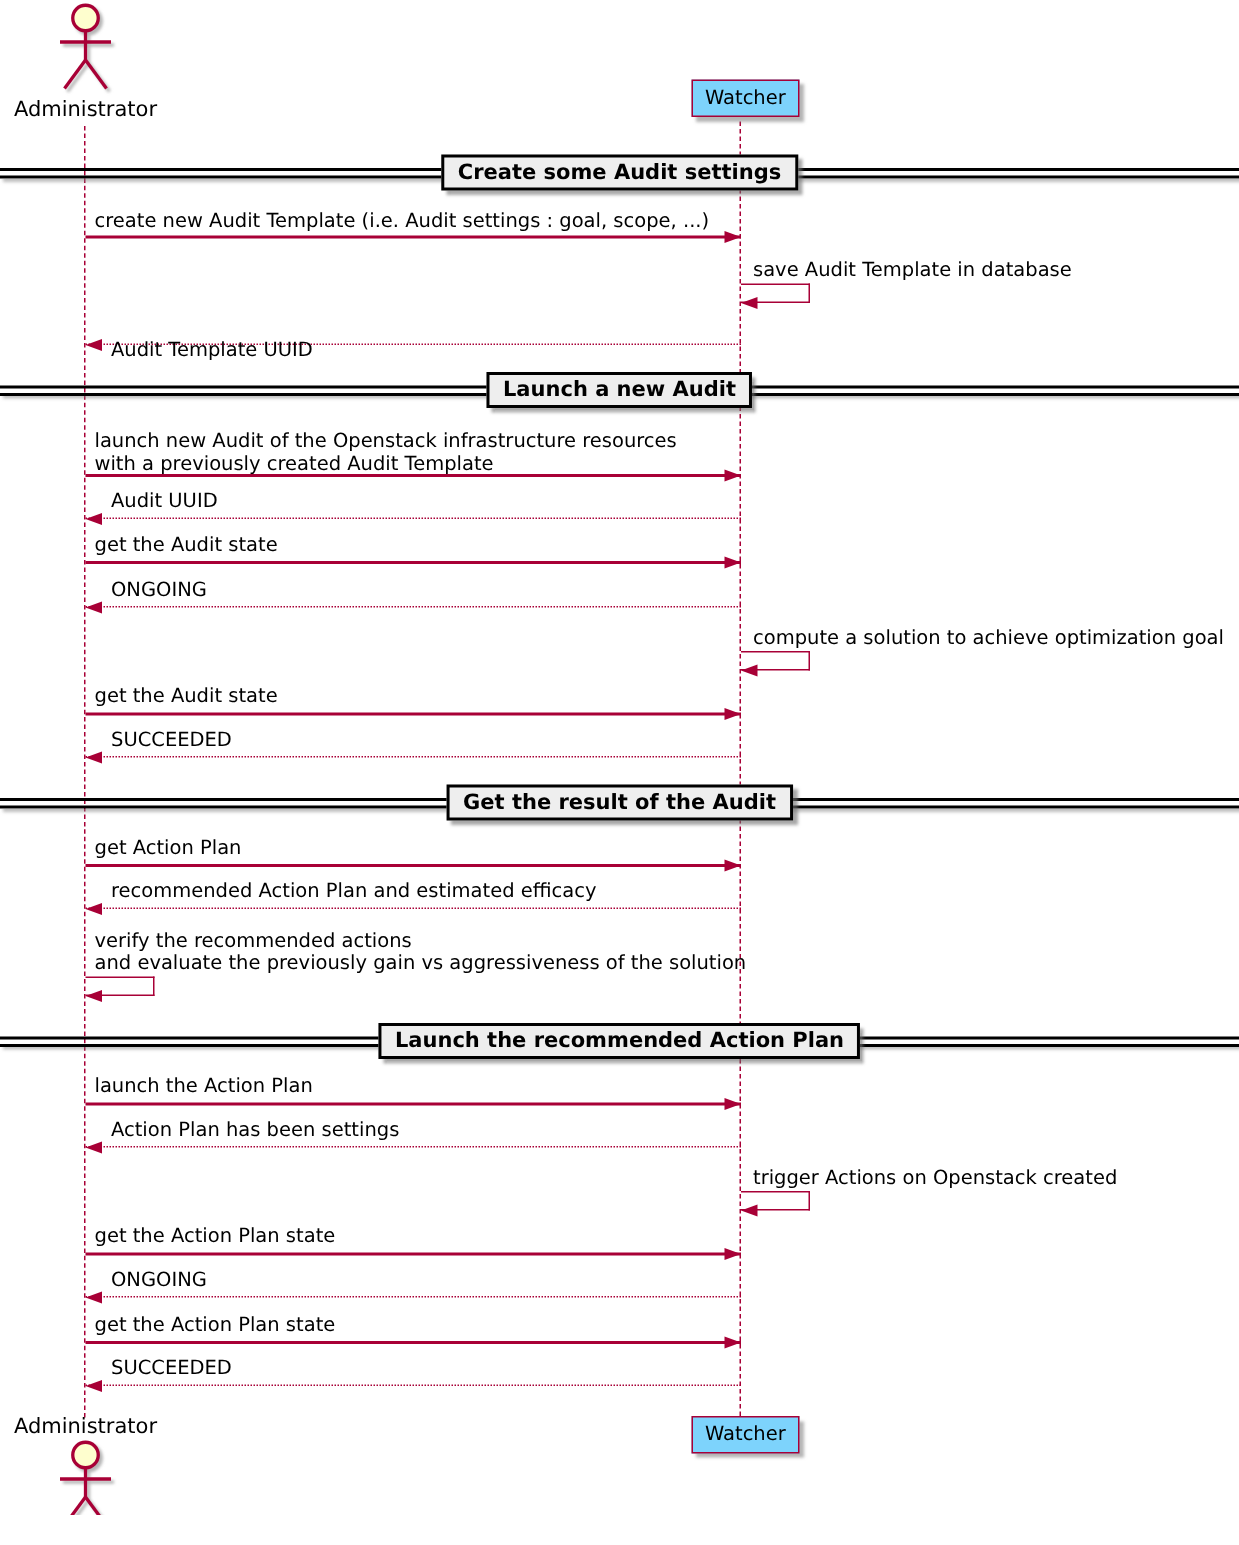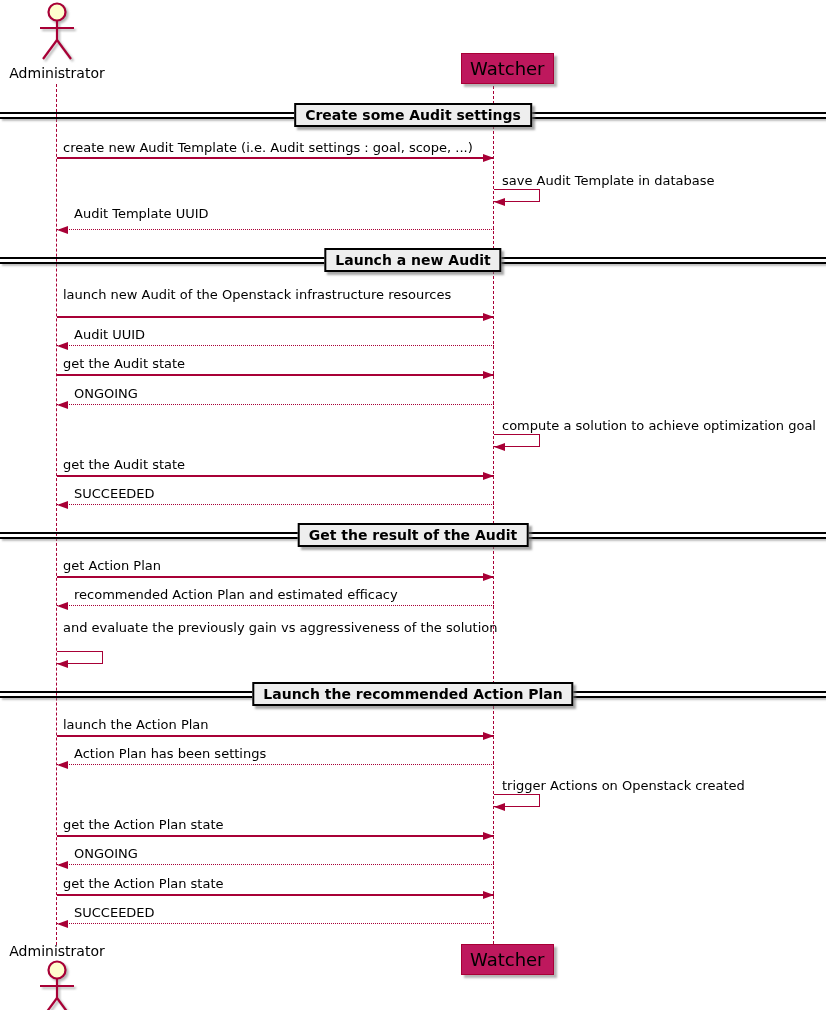--- a/index.html
+++ b/index.html
@@ -4,22 +4,22 @@
 <style>
   html,body{margin:0;padding:0;background:#ffffff;}
   #stage{
     position:relative;width:826px;height:1010px;background:#ffffff;overflow:hidden;
     font-family:"DejaVu Sans","Liberation Sans",sans-serif;color:#000;
   }
   
   .lifeline{position:absolute;width:0;border-left:1.4px dashed #A80036;z-index:1;}
   
   .participant{
-    position:absolute;background:#be185d;border:1.8px solid #A80036;
-    padding:4px 8px;font-size:18px;white-space:nowrap;z-index:4;
+    position:absolute;background:#7dd3fc;border:1.8px solid #A80036;
+    padding:4px 8px;font-size:13px;white-space:nowrap;z-index:4;
     box-shadow:3px 3px 2px rgba(120,120,120,0.55);
     text-align:center;
   }
   
   .actor{position:absolute;z-index:4;filter:drop-shadow(2.5px 2.5px 1px rgba(120,120,120,0.55));}
   .actor-label{position:absolute;font-size:14px;text-align:center;width:110px;white-space:nowrap;z-index:4;}
   
   .div-lines{
     position:absolute;left:0;width:826px;height:3px;
     border-top:2px solid #000;border-bottom:2px solid #000;z-index:2;
@@ -72,33 +72,34 @@
     <div class="ah-r" style="left:483px;top:154px"></div>
   </div>
 
   <div>
     <div class="lbl" style="left:502px;top:173px">save Audit Template in database</div>
     <div class="self-loop" style="left:494px;top:189px"></div>
     <div class="ah-l" style="left:494px;top:198px"></div>
   </div>
 
   <div>
-    <div class="lbl" style="left:74px;top:206px">Audit Template UUID</div>
+    <div class="lbl" style="left:74px;top:226px">Audit Template UUID</div>
     <div class="dotline" style="left:57px;top:229px"></div>
     <div class="ah-l" style="left:57px;top:226px"></div>
   </div>
 
   <div>
     <div class="div-lines" style="top:257px"></div>
     <div class="div-label" style="top:248px">Launch a new Audit</div>
   </div>
 
   <div>
     <div class="lbl" style="left:63px;top:287px">
       <span>launch new Audit of the Openstack infrastructure resources</span>
+      <span>with a previously created Audit Template</span>
     </div>
     <div class="solid" style="left:57px;top:316px;width:437px"></div>
     <div class="ah-r" style="left:483px;top:313px"></div>
   </div>
 
   <div>
     <div class="lbl" style="left:74px;top:327px">Audit UUID</div>
     <div class="dotline" style="left:57px;top:345px"></div>
     <div class="ah-l" style="left:57px;top:342px"></div>
   </div>
@@ -145,20 +146,21 @@
   </div>
 
   <div>
     <div class="lbl" style="left:74px;top:587px">recommended Action Plan and estimated efficacy</div>
     <div class="dotline" style="left:57px;top:605px"></div>
     <div class="ah-l" style="left:57px;top:602px"></div>
   </div>
 
   <div>
     <div class="lbl" style="left:63px;top:620px">
+      <span>verify the recommended actions</span>
       <span>and evaluate the previously gain vs aggressiveness of the solution</span>
     </div>
     <div class="self-loop" style="left:57px;top:651px"></div>
     <div class="ah-l" style="left:57px;top:660px"></div>
   </div>
 
   <div>
     <div class="div-lines" style="top:691px"></div>
     <div class="div-label" style="top:682px">Launch the recommended Action Plan</div>
   </div>

